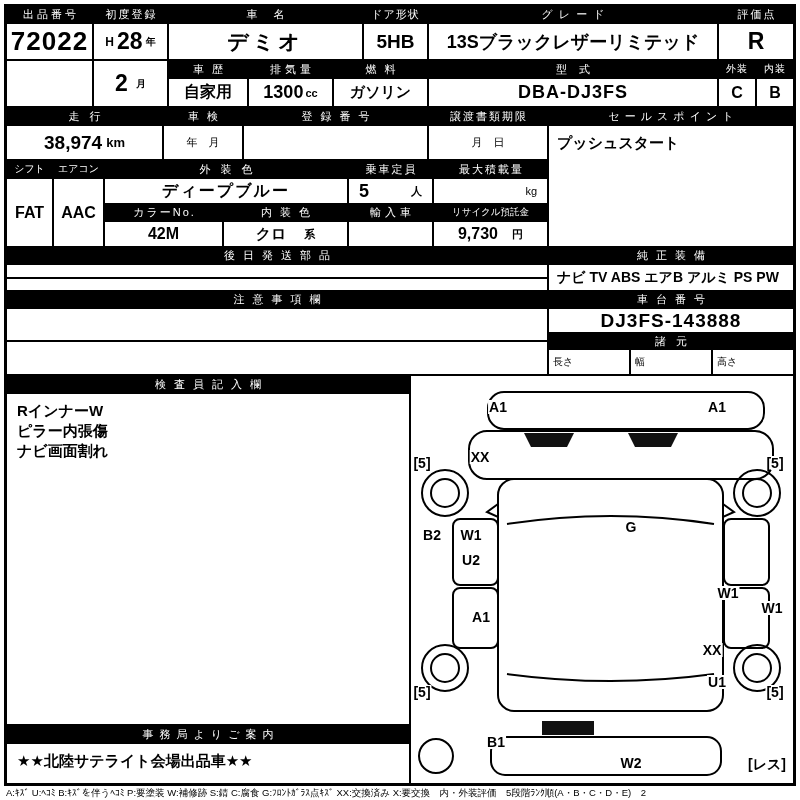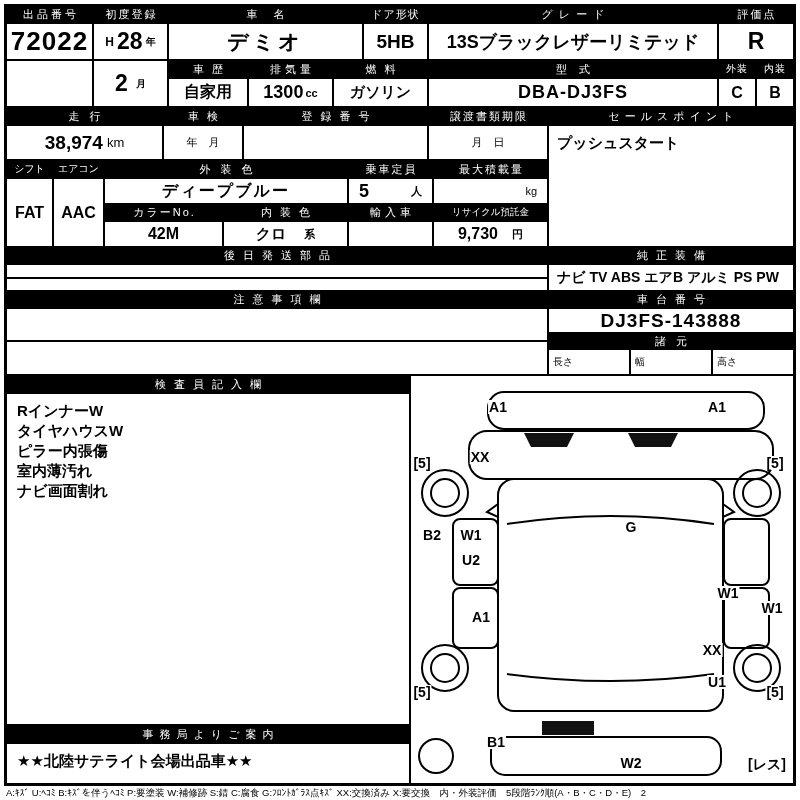--- a/index.html
+++ b/index.html
@@ -72,21 +72,21 @@
 <div class="cell val" style="left:428px;top:78px;width:290px;height:29px;font-size:18px;letter-spacing:1px">DBA-DJ3FS</div>
 
 <div class="cell hd" style="left:718px;top:60px;width:38px;height:18px;font-size:10px;letter-spacing:1px">外装</div>
 <div class="cell hd" style="left:756px;top:60px;width:38px;height:18px;font-size:10px;letter-spacing:1px">内装</div>
 <div class="cell val" style="left:718px;top:78px;width:38px;height:29px;font-size:16px">C</div>
 <div class="cell val" style="left:756px;top:78px;width:38px;height:29px;font-size:16px">B</div>
 
 <div class="cell hd" style="left:6px;top:107px;width:157px;height:18px;letter-spacing:10px;padding-left:10px">走行</div>
 <div class="cell val" style="left:6px;top:125px;width:157px;height:35px;gap:4px">
   <span style="font-size:19px">38,974</span>
-  <span style="font-size:13px;font-weight:normal">km</span>
+  <span style="font-size:13px;font-weight:bold">km</span>
 </div>
 
 <div class="cell hd" style="left:163px;top:107px;width:80px;height:18px;letter-spacing:8px;padding-left:8px">車検</div>
 <div class="cell small" style="left:163px;top:125px;width:80px;height:35px;font-size:11px">年　月</div>
 
 <div class="cell hd" style="left:243px;top:107px;width:185px;height:18px;letter-spacing:8px;padding-left:8px">登録番号</div>
 <div class="cell" style="left:243px;top:125px;width:185px;height:35px"></div>
 
 <div class="cell hd" style="left:428px;top:107px;width:120px;height:18px;letter-spacing:2px;padding-left:2px">譲渡書類期限</div>
 <div class="cell small" style="left:428px;top:125px;width:120px;height:35px;font-size:11px">月　日</div>
@@ -151,23 +151,21 @@
 <div class="cell left" style="left:630px;top:349px;width:82px;height:26px;padding-left:4px">
   <span class="small">幅</span>
 </div>
 <div class="cell left" style="left:712px;top:349px;width:82px;height:26px;padding-left:4px">
   <span class="small">高さ</span>
 </div>
 
 <div class="cell hd" style="left:6px;top:375px;width:404px;height:18px;letter-spacing:8px;padding-left:8px">検査員記入欄</div>
 <div class="cell block" style="left:6px;top:393px;width:404px;height:332px;padding:7px 10px">
   <div class="note-line">RインナーW</div>
-  <div class="note-line">タイヤハウスW</div>
   <div class="note-line">ピラー内張傷</div>
-  <div class="note-line">室内薄汚れ</div>
   <div class="note-line">ナビ画面割れ</div>
 </div>
 
 <div class="cell hd" style="left:6px;top:725px;width:404px;height:18px;letter-spacing:6px;padding-left:6px">事務局よりご案内</div>
 <div class="cell val topleft" style="left:6px;top:743px;width:404px;height:41px;font-size:15px;padding:8px 10px">★★北陸サテライト会場出品車★★</div>
 
 <div class="cell" style="left:410px;top:375px;width:384px;height:409px;display:block">
   <svg viewBox="0 0 384 409" width="384" height="409">
     <g fill="none" stroke="#000" stroke-width="2">
       <rect x="77" y="16" width="276" height="37" rx="16"></rect>

